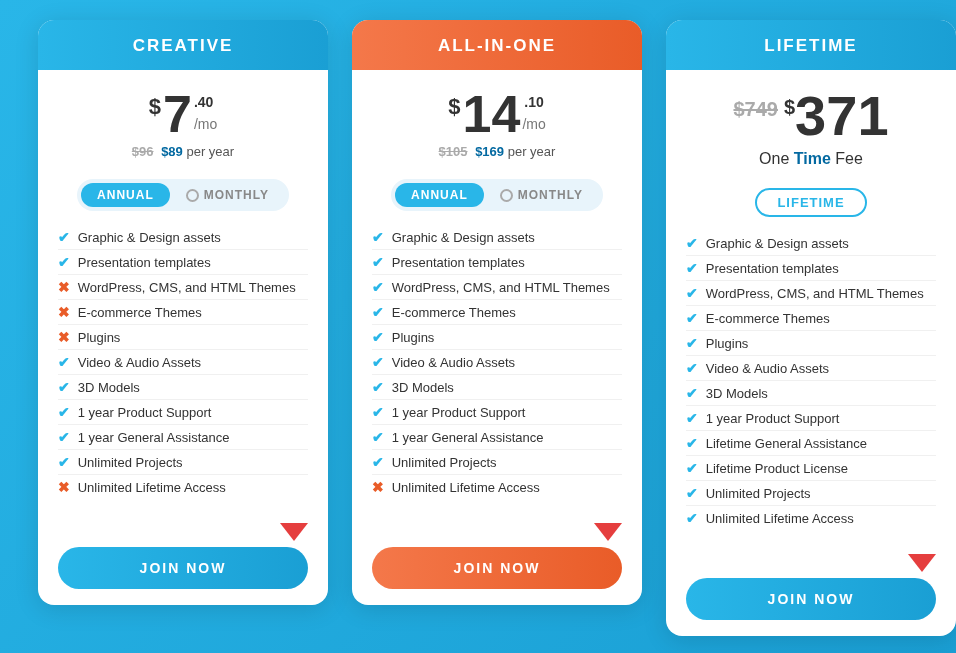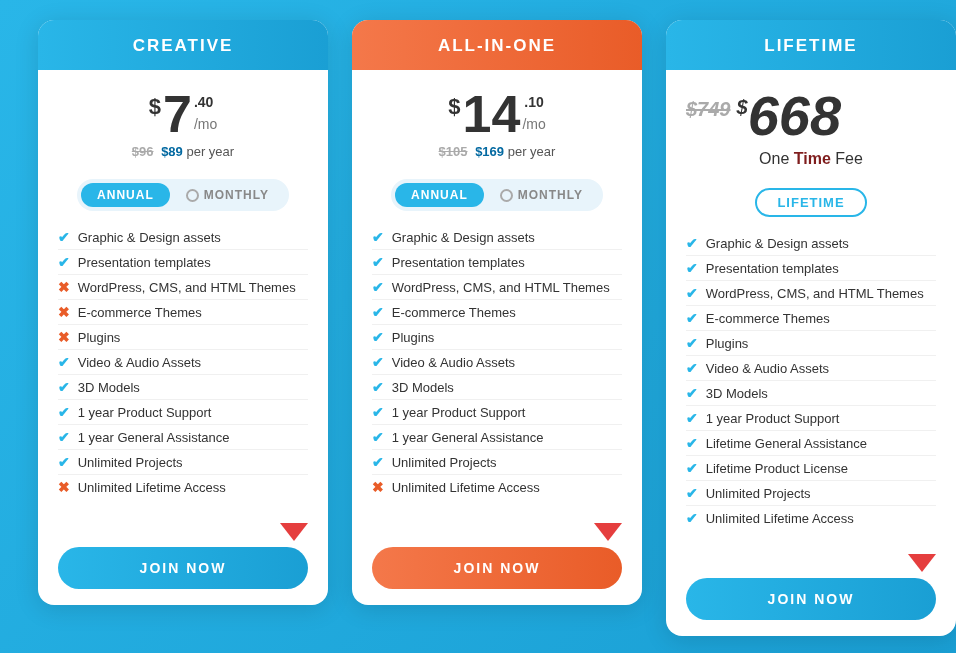--- a/index.html
+++ b/index.html
@@ -88,23 +88,22 @@
       color: #aaa;
       margin-right: 4px;
       font-weight: bold;
     }
     .price-sub .highlight { color: #0369a1; font-weight: 700; }
 
     
     .lifetime-price {
       display: flex;
       align-items: flex-start;
-      justify-content: flex-start;
+      justify-content: center;
       gap: 6px;
-      font-style: italic;
     }
     .lifetime-old {
       font-size: 20px;
       color: #aaa;
       text-decoration: line-through;
       margin-top: 10px;
       font-weight: 600;
     }
     .lifetime-new-wrap {
       display: flex;
@@ -122,21 +121,21 @@
       color: #333;
       line-height: 1;
     }
     .one-time {
       text-align: center;
       font-size: 16px;
       color: #333;
       margin-top: 6px;
       font-weight: 500;
     }
-    .one-time span { color: #7f1d1d; font-weight: 700; }
+    .one-time span { color: #0369a1; font-weight: 700; }
 
     
     .toggle-area {
       display: flex;
       background: #e8f4fb;
       border-radius: 30px;
       padding: 4px;
       margin: 10px auto 14px;
       width: fit-content;
     }
@@ -417,21 +416,21 @@
   <div class="card">
     <div class="card-header light-blue">
       <span>LIFETIME</span>
     </div>
     <div class="card-body">
       <div class="price-area">
         <div class="lifetime-price">
           <span class="lifetime-old">$749</span>
           <div class="lifetime-new-wrap">
             <span class="lifetime-currency">$</span>
-            <span class="lifetime-number">668</span>
+            <span class="lifetime-number">371</span>
           </div>
         </div>
         <div class="one-time">
           One <span>Time</span> Fee
         </div>
       </div>
       <div class="lifetime-tag">
         <button class="lifetime-tag-btn">LIFETIME</button>
       </div>
       <ul class="feature-list">

